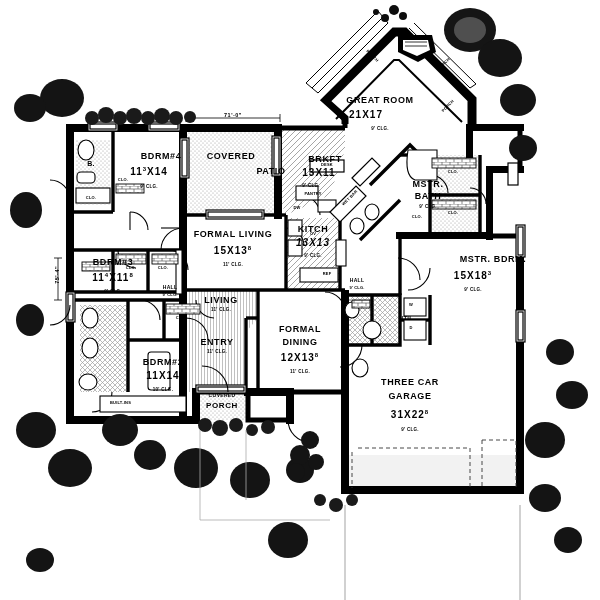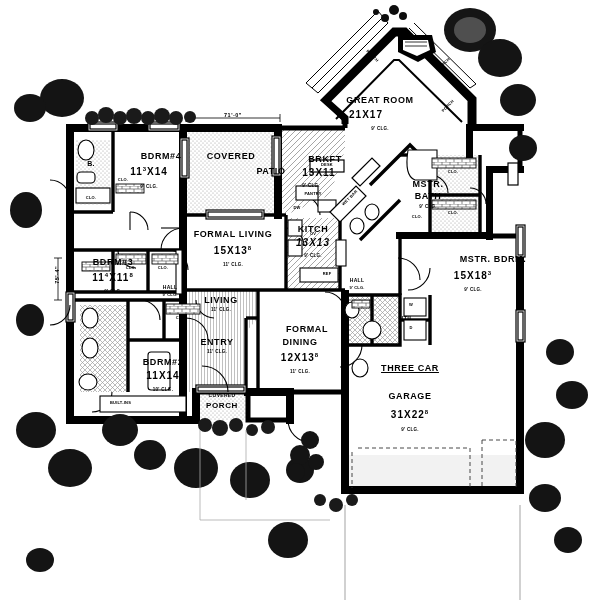--- a/index.html
+++ b/index.html
@@ -482,29 +482,29 @@
 <div class="lbl rname" style="left:128px;top:358px;width:70px;">BDRM#2</div>
 <div class="lbl rdim" style="left:128px;top:371px;width:70px;">11X14</div>
 <div class="lbl rclg" style="left:128px;top:388px;width:70px;">10' CLG.</div>
 
 <div class="lbl rname" style="left:186px;top:296px;width:70px;">LIVING</div>
 <div class="lbl rclg" style="left:186px;top:308px;width:70px;">11' CLG.</div>
 
 <div class="lbl rname" style="left:186px;top:338px;width:62px;">ENTRY</div>
 <div class="lbl rclg" style="left:186px;top:350px;width:62px;">11' CLG.</div>
 
-<div class="lbl rname" style="left:260px;top:325px;width:80px;padding-left:7px;">FORMAL</div>
+<div class="lbl rname" style="left:260px;top:325px;width:80px;">FORMAL</div>
 <div class="lbl rname" style="left:260px;top:338px;width:80px;">DINING</div>
 <div class="lbl rdim" style="left:260px;top:352px;width:80px;"><span>12X13</span><span class="sup">8</span></div>
 <div class="lbl rclg" style="left:260px;top:370px;width:80px;">11' CLG.</div>
 
 <div class="lbl tiny5" style="left:198px;top:393px;width:48px;">COVERED</div>
 <div class="lbl rname" style="left:198px;top:402px;width:48px;font-size:8px;">PORCH</div>
 
-<div class="lbl rname" style="left:358px;top:364px;width:104px;text-decoration:underline;">THREE  CAR</div>
+<div class="lbl rname" style="left:358px;top:378px;width:104px;">THREE  CAR</div>
 <div class="lbl rname" style="left:358px;top:392px;width:104px;">GARAGE</div>
 <div class="lbl rdim" style="left:358px;top:409px;width:104px;"><span>31X22</span><span class="sup">8</span></div>
 <div class="lbl rclg" style="left:358px;top:428px;width:104px;">9' CLG.</div>
 
 <div class="lbl tiny5" style="left:152px;top:285px;width:36px;">HALL</div>
 <div class="lbl tiny" style="left:152px;top:293px;width:36px;">9' CLG.</div>
 <div class="lbl tiny5" style="left:340px;top:278px;width:34px;">HALL</div>
 <div class="lbl tiny" style="left:340px;top:286px;width:34px;">9' CLG.</div>
 
 <div class="lbl tiny5" style="left:392px;top:315px;width:30px;font-size:6px;">UTIL.</div>

